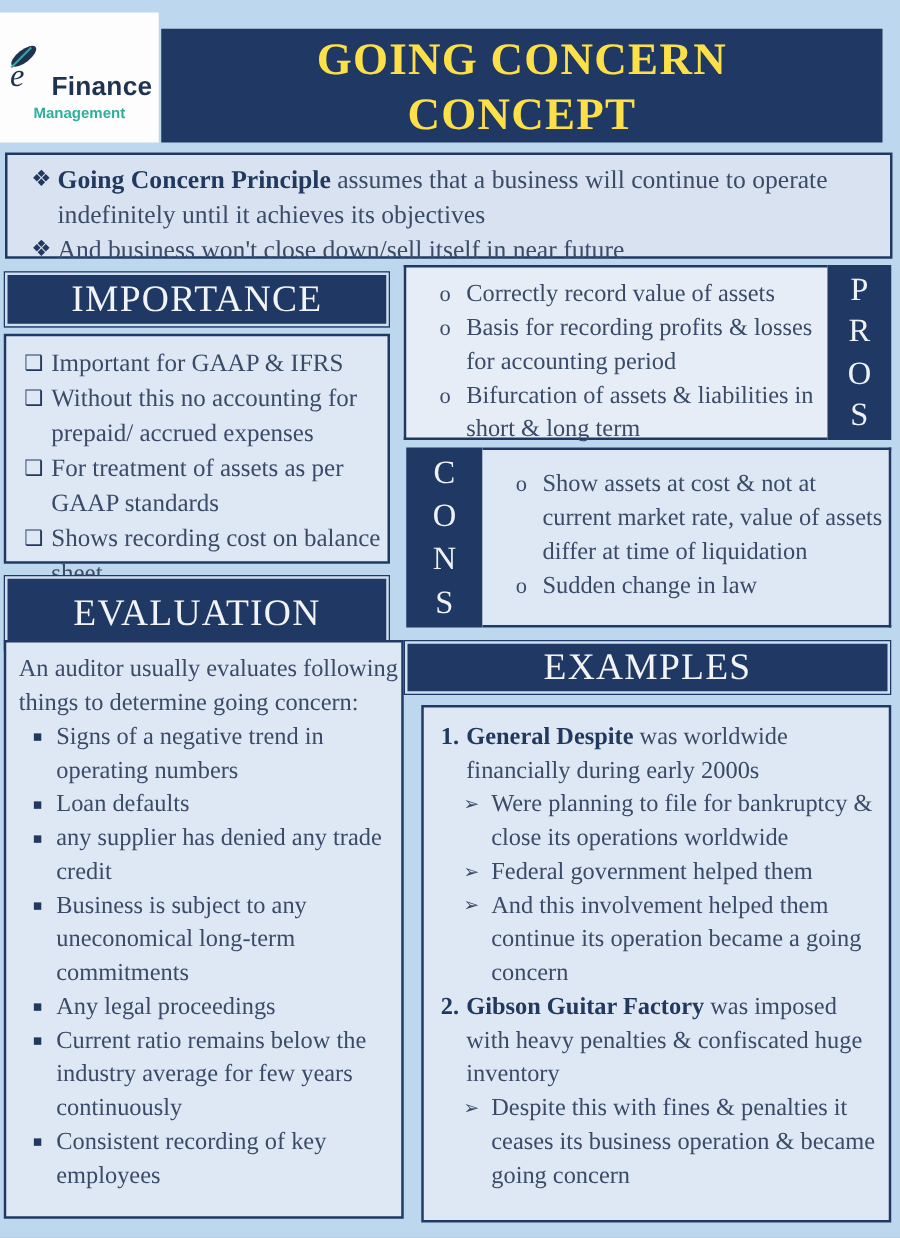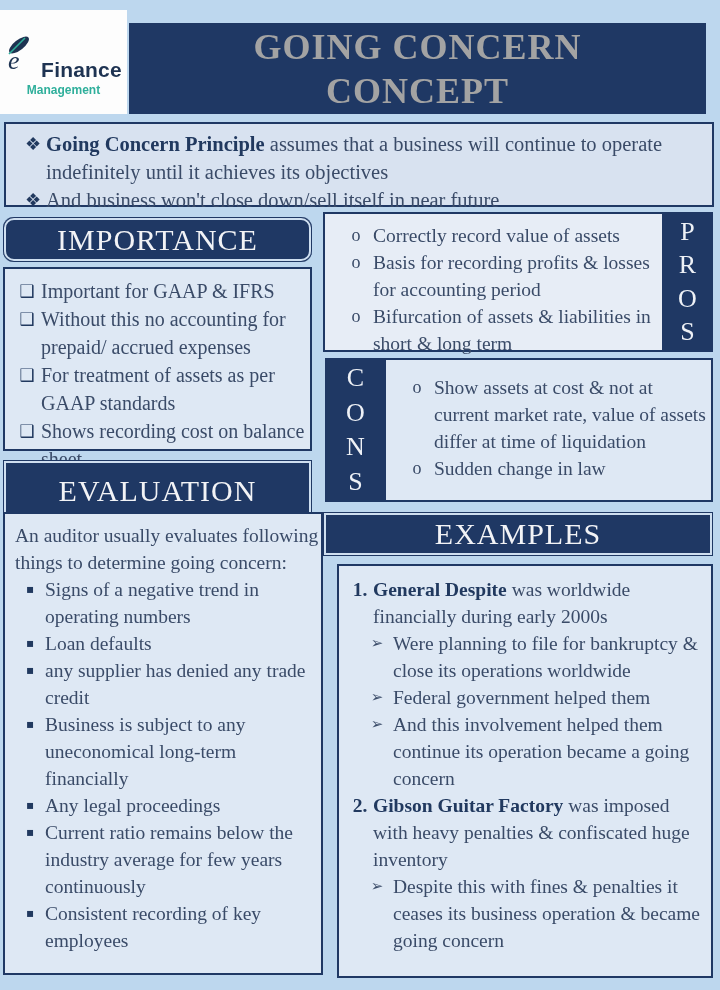--- a/index.html
+++ b/index.html
@@ -26,21 +26,21 @@
   }
   .logo-top { display:flex; align-items:center; gap:2px; }
   .logo-e { width:34px; height:38px; }
   .logo-finance { color:#1E3352; font-size:21px; font-weight:bold; letter-spacing:.2px;margin-top:31px; }
   .logo-mgmt { color:#2FAF9B; font-size:12px; font-weight:bold; margin-top:1px; }
 
   .title-box {
     left:129px; top:23px; width:577px; height:91px;
     background:#1F3864;
     display:flex; flex-direction:column; align-items:center; justify-content:center;
-    color:#a3a3a3; font-weight:bold; font-size:36px; line-height:44px; letter-spacing:1px;
+    color:#fde047; font-weight:bold; font-size:36px; line-height:44px; letter-spacing:1px;
   }
 
   
   .lightbox {
     background:#DEE8F4;
     border:2px solid #1F3864;
   }
   .hdr-bar {
     background:#1F3864;
     box-shadow: inset 0 0 0 1px #1F3864, inset 0 0 0 3px #cfdff0, inset 0 0 0 4px #1F3864;
@@ -48,21 +48,21 @@
     color:#F2F3F6; font-size:30px; letter-spacing:1px;
   }
 
   .intro-box {
     left:4px; top:122px; width:710px; height:85px;
     background:#D8E2F0; border:2px solid #1F3864;
     padding:6px 10px 0 14px;
     font-size:20.5px; line-height:28px;
   }
 
-  .importance-hdr { left:3px; top:217px; width:309px; height:45px;border-radius:11px; }
+  .importance-hdr { left:3px; top:217px; width:309px; height:45px; }
   .importance-box {
     left:3px; top:267px; width:309px; height:184px;
     padding:8px 4px 0 8px; font-size:20px; line-height:28px;
   }
 
   .pros-box {
     left:323px; top:212px; width:339px; height:140px;
     background:#E7EDF6; border:2px solid #1F3864; border-right:none;
     padding:8px 2px 0 14px; font-size:19.5px; line-height:27px;
   }
@@ -214,21 +214,21 @@
     <div class="li">
       <span class="blt blt-sq">▪</span>
       <span class="txt">Loan defaults</span>
     </div>
     <div class="li">
       <span class="blt blt-sq">▪</span>
       <span class="txt">any supplier has denied any trade credit</span>
     </div>
     <div class="li">
       <span class="blt blt-sq">▪</span>
-      <span class="txt">Business is subject to any uneconomical long-term financially</span>
+      <span class="txt">Business is subject to any uneconomical long-term commitments</span>
     </div>
     <div class="li">
       <span class="blt blt-sq">▪</span>
       <span class="txt">Any legal proceedings</span>
     </div>
     <div class="li">
       <span class="blt blt-sq">▪</span>
       <span class="txt">Current ratio remains below the industry average for few years continuously</span>
     </div>
     <div class="li">

